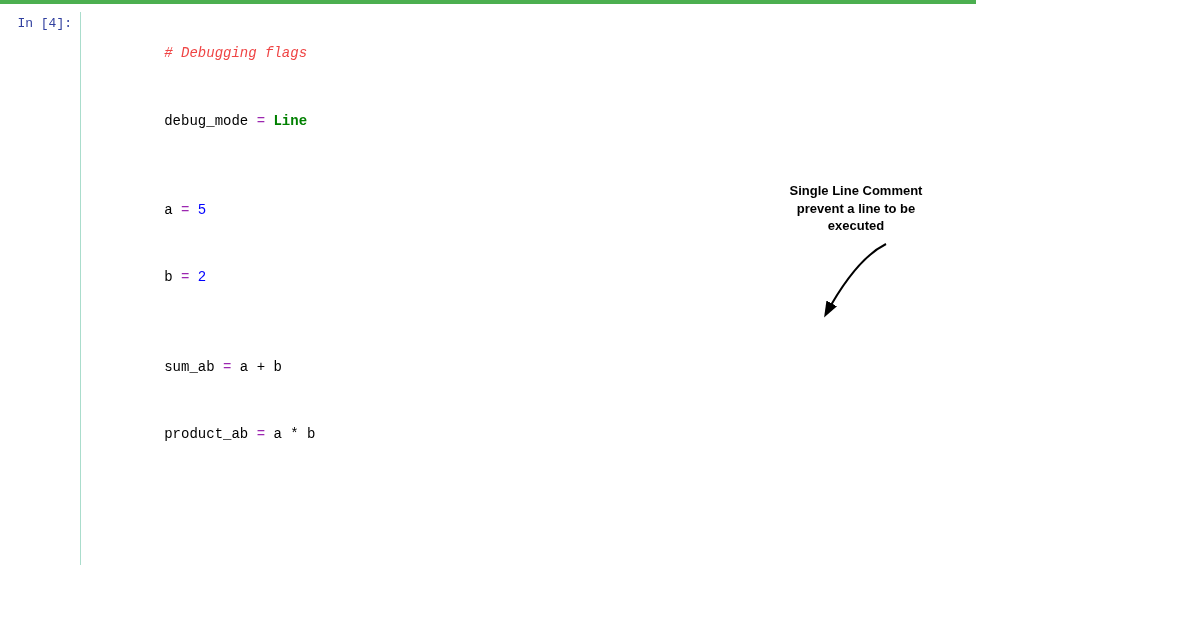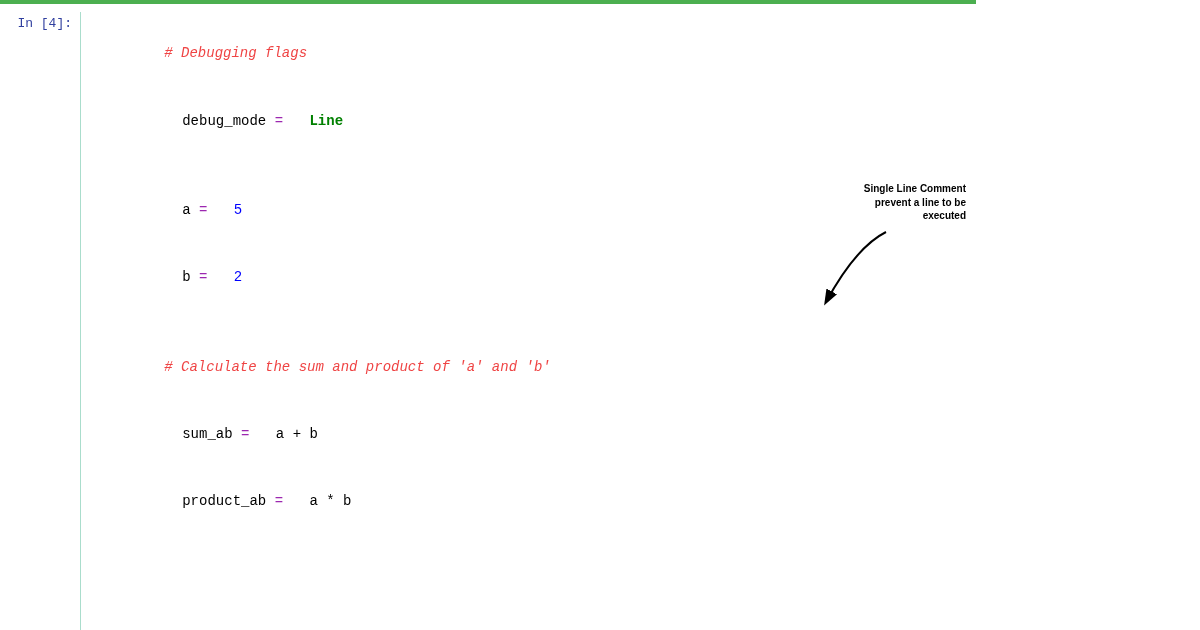--- a/index.html
+++ b/index.html
@@ -66,21 +66,20 @@
       color: #ef4444;
       font-style: italic;
     }
 
     .number {
       color: #0000ff;
     }
 
     .normal {
       color: #000000;
-      margin-left: 18px;
     }
 
     
     .annotation {
       position: absolute;
       top: 48px;
       right: 20px;
       width: 210px;
     }
 
@@ -132,40 +131,37 @@
       <div class="code-line">
         <span class="normal">a </span><span class="blue-eq">=</span><span class="normal"> </span><span class="number">5</span>
       </div>
 
       <div class="code-line">
         <span class="normal">b </span><span class="blue-eq">=</span><span class="normal"> </span><span class="number">2</span>
       </div>
 
       <div class="code-line">&nbsp;</div>
 
-      <div class="code-line">
-        <span class="comment"># Calculate the sum and product of 'a' and 'b'</span>
-      </div>
 
       <div class="code-line">
         <span class="normal">sum_ab </span><span class="blue-eq">=</span><span class="normal"> a + b</span>
       </div>
 
       <div class="code-line">
         <span class="normal">product_ab </span><span class="blue-eq">=</span><span class="normal"> a * b</span>
       </div>
 
       <div class="code-line">&nbsp;</div>
 
       <div class="code-line">
         
       </div>
 
       <div class="annotation" style="position:absolute; top:170px; right:10px; width:220px;">
-        <div class="annotation-text" style="font-family:Arial,sans-serif;font-weight:bold;font-size:10px;text-align:right;line-height:1.35;">
+        <div class="annotation-text" style="font-family:Arial,sans-serif;font-weight:bold;font-size:13px;text-align:center;line-height:1.35;">
           <span>Single Line Comment</span><br>
           <span>prevent a line to be</span><br>
           <span>executed</span>
         </div>
 
         <svg class="arrow-svg" width="120" height="90" viewBox="0 0 120 90" style="display:block;margin:0 auto;">
           <defs>
             <marker id="arrowhead" markerWidth="8" markerHeight="8" refX="6" refY="3" orient="auto">
               <path d="M0,0 L0,6 L8,3 z" fill="#000000"></path>
             </marker>

